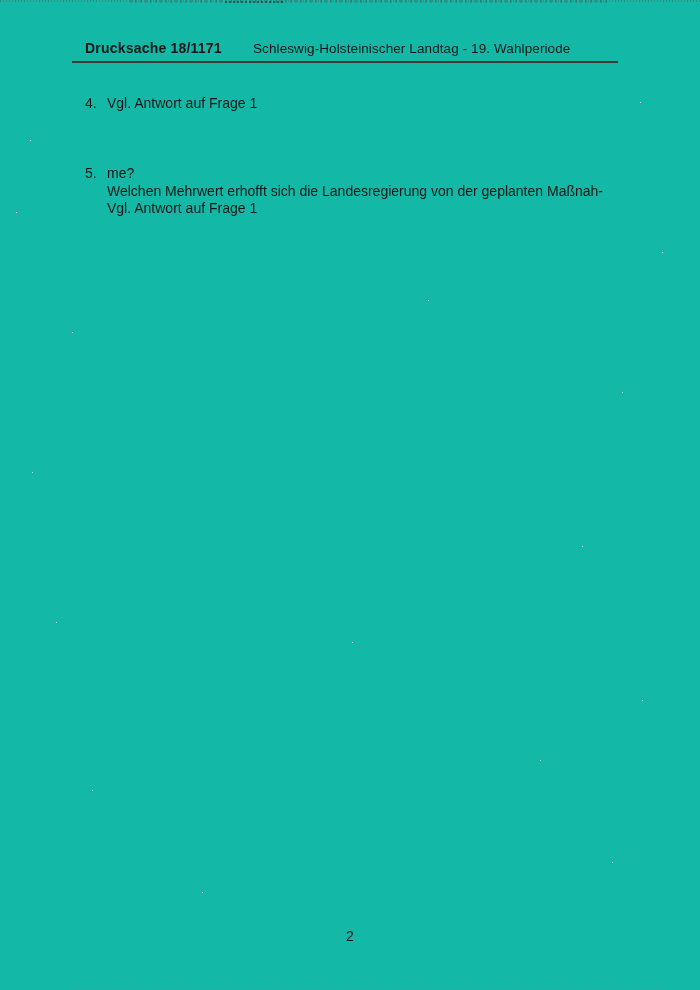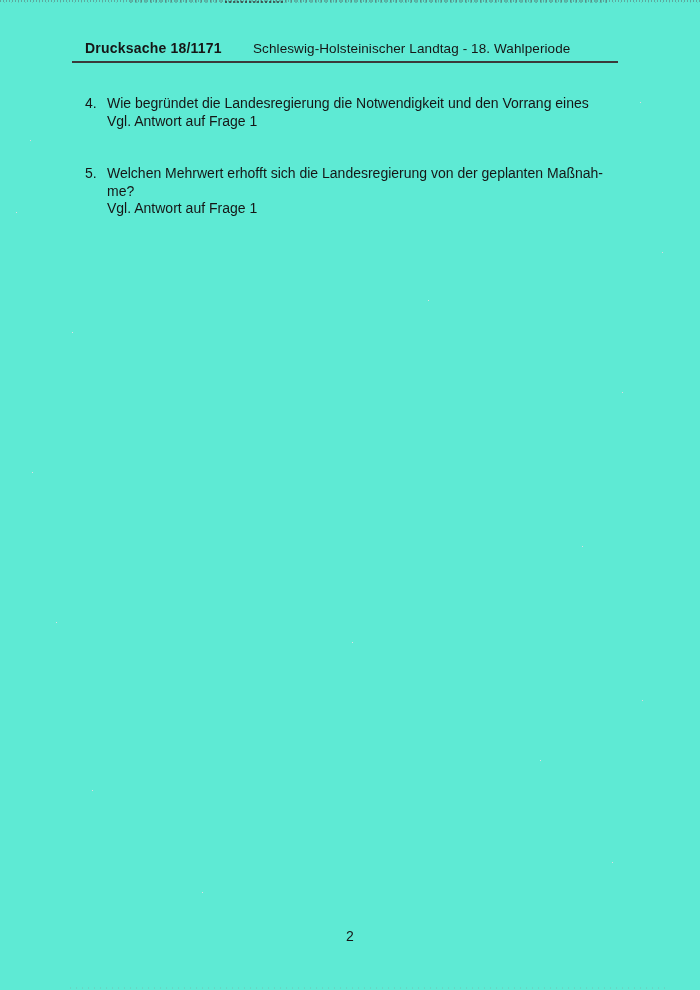--- a/index.html
+++ b/index.html
@@ -4,21 +4,21 @@
 <style>
   html, body {
     margin: 0;
     padding: 0;
     background: #ffffff;
   }
   .page {
     position: relative;
     width: 700px;
     height: 990px;
-    background: #5eead4;
+    background: #14b8a6;
     overflow: hidden;
     font-family: "Liberation Sans", sans-serif;
     color: #161616;
   }
 
   
   .speckle-top {
     position: absolute;
     top: 0; left: 0;
     width: 700px; height: 4px;
@@ -136,36 +136,35 @@
 <div class="page">
 
   <div class="speckle-top"></div>
   <div class="speckle-top-dense"></div>
   <div class="speckle-top-dark"></div>
   <div class="speckle-bottom"></div>
   <div class="speckle-dots"></div>
 
   <div class="header">
     <span class="doc-number">Drucksache 18/1171</span>
-    <span class="header-title">Schleswig-Holsteinischer Landtag - 18. Wahlperiode</span>
+    <span class="header-title">Schleswig-Holsteinischer Landtag - 19. Wahlperiode</span>
     <div class="header-rule"></div>
   </div>
 
   <div class="question question-4">
     <span class="q-number">4.</span>
     <div class="q-body">
-      <div class="q-line">Wie begründet die Landesregierung die Notwendigkeit und den Vorrang eines</div>
       <div class="q-line">Vgl. Antwort auf Frage 1</div>
     </div>
   </div>
 
   <div class="question question-5">
     <span class="q-number">5.</span>
     <div class="q-body">
+      <div class="q-line">me?</div>
       <div class="q-line">Welchen Mehrwert erhofft sich die Landesregierung von der geplanten Maßnah-</div>
-      <div class="q-line">me?</div>
       <div class="q-line">Vgl. Antwort auf Frage 1</div>
     </div>
   </div>
 
   <div class="page-number">2</div>
 
 </div>
 
 </body></html>

